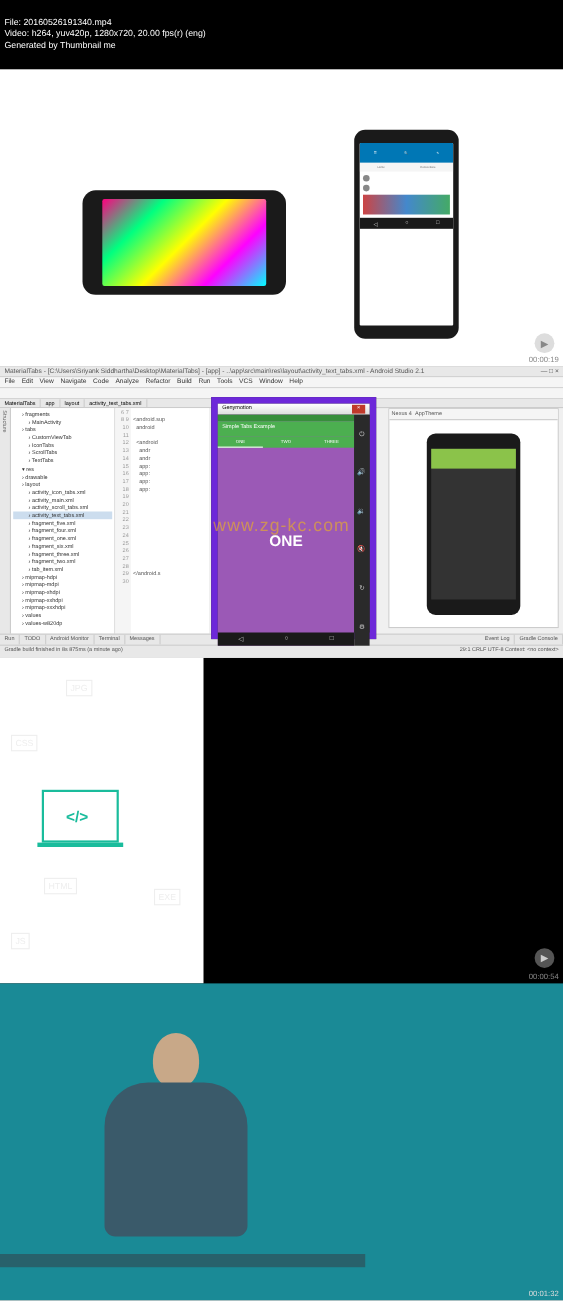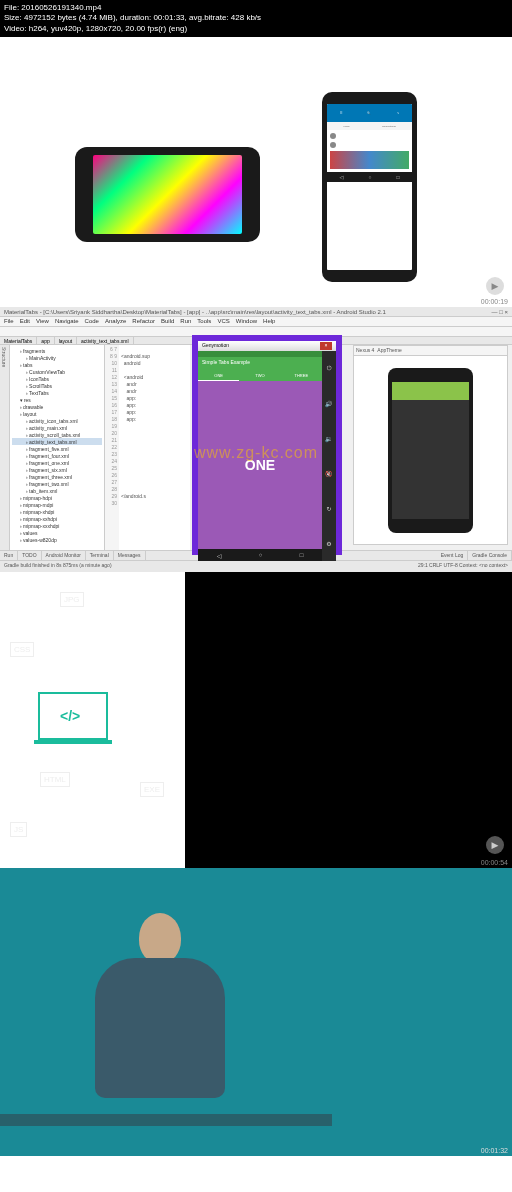--- a/index.html
+++ b/index.html
@@ -1,17 +1,17 @@
 <!DOCTYPE html>
 <html><head>
 <meta charset="utf-8">
 <style>
 *{margin:0;padding:0;box-sizing:border-box;font-family:Arial,sans-serif}
 body{width:512px;background:#000}
-.meta{color:#fff;font-size:8px;line-height:1.3;padding:3px 4px;background:#000}
+.meta{color:#fff;font-size:8px;line-height:1.3;padding:16px 4px;background:#000}
 .panel1{background:#fff;height:270px;position:relative;padding-top:15px}
 .vp-title{text-align:center;color:#e67e22;font-size:22px;font-weight:500}
 .phone-land{position:absolute;left:75px;top:110px;width:185px;height:95px;background:#1a1a1a;border-radius:12px;padding:8px 18px}
 .phone-land-screen{width:100%;height:100%;background:linear-gradient(135deg,#ff0080,#00ff80,#ffff00,#ff00ff,#00ffff);border-radius:2px}
 .phone-port{position:absolute;right:95px;top:55px;width:95px;height:190px;background:#1a1a1a;border-radius:10px;padding:12px 5px}
 .phone-port-screen{width:100%;height:100%;background:#fff;border-radius:1px;overflow:hidden;font-size:3px}
 .li-header{background:#0077b5;height:18px;display:flex;align-items:center;justify-content:space-around;color:#fff}
 .li-tabs{background:#f5f5f5;height:8px;display:flex;justify-content:space-around;align-items:center;font-size:2.5px;color:#666}
 .li-body{padding:3px;font-size:2.5px;color:#333}
 .li-post{margin-bottom:3px}
@@ -77,22 +77,22 @@
 .desk{position:absolute;bottom:30px;left:0;right:180px;height:12px;background:rgba(50,70,78,0.6)}
 .ts4{position:absolute;right:4px;bottom:2px;font-size:7px;color:#ddd}
 
 .panel5{height:38px;background:#fff}
 </style>
 </head>
 <body>
 
 <div class="meta">
   <div>File: 20160526191340.mp4</div>
-  <div>Size: 4972152 bytes (4.74 MiB), duration: 00:01:33, avg.bitrate: 428 kb/s</div>
   <div>Video: h264, yuv420p, 1280x720, 20.00 fps(r) (eng)</div>
+  <div>Generated by Thumbnail me</div>
 </div>
 
 <div class="panel1">
   <div class="phone-land">
     <div class="phone-land-screen"></div>
   </div>
   <div class="phone-port">
     <div class="phone-port-screen">
       <div class="li-header">
         <span>☰</span>

